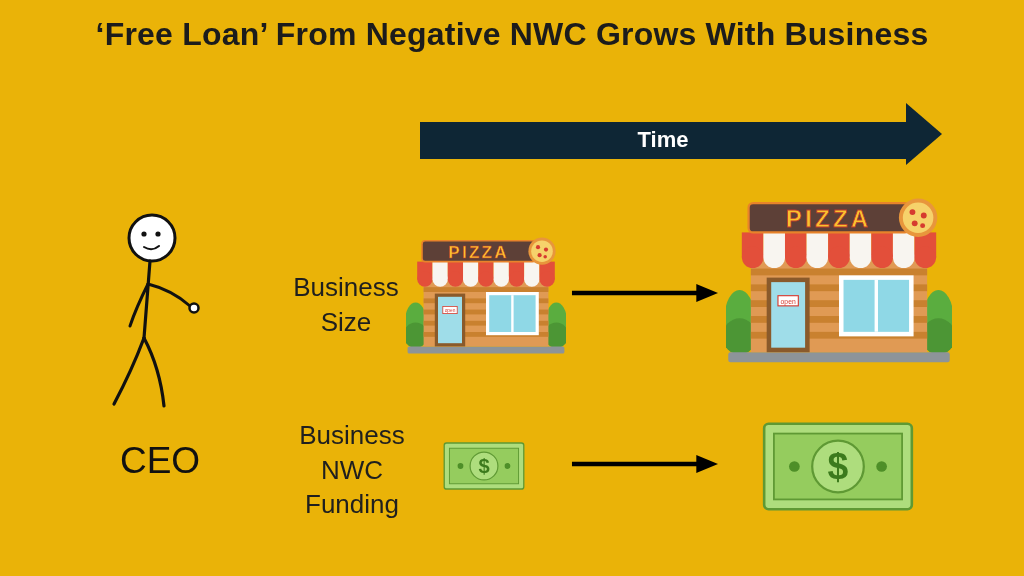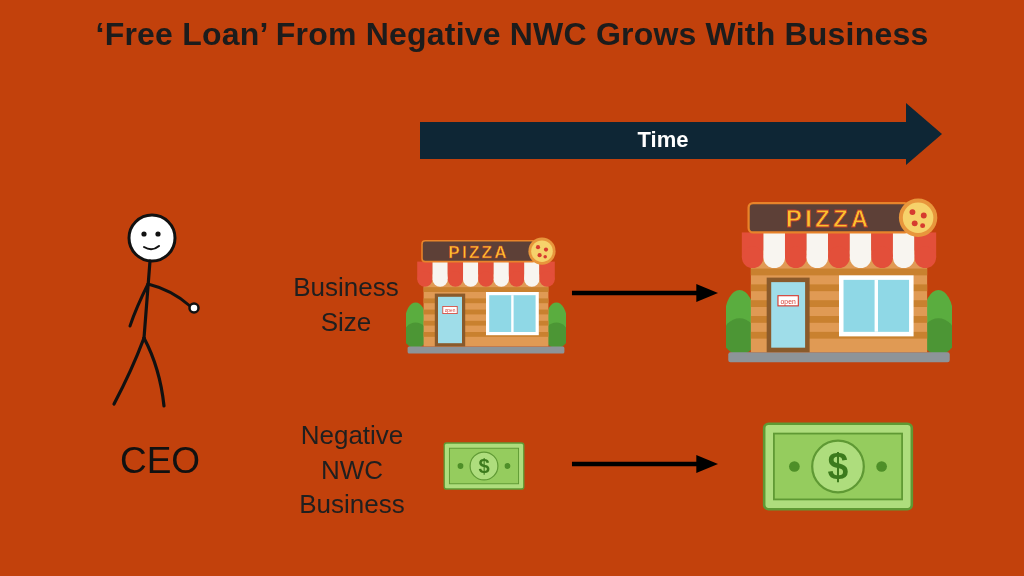--- a/index.html
+++ b/index.html
@@ -1,17 +1,17 @@
 <!DOCTYPE html>
 <html><head>
 <meta charset="utf-8">
 <style>
   * { margin:0; padding:0; box-sizing:border-box; }
   html,body { background:#ffffff; font-family:"Liberation Sans", sans-serif; }
-  .canvas { position:relative; width:1024px; height:576px; background:#c2410c; overflow:hidden; }
+  .canvas { position:relative; width:1024px; height:576px; background:#eab308; overflow:hidden; }
 
   .title { position:absolute; top:16px; left:0; width:100%; text-align:center;
            font-size:32px; font-weight:800; color:#1c1c1c; letter-spacing:0.2px; }
 
   .time-arrow { position:absolute; left:420px; top:103px; display:flex; align-items:center; }
   .time-body { width:486px; height:37px; background:#0e2635; display:flex; align-items:center; justify-content:center;margin-top:12px; }
   .time-label { color:#ffffff; font-size:22px; font-weight:600; }
   .time-head { width:0; height:0; border-top:31px solid transparent; border-bottom:31px solid transparent; border-left:36px solid #0e2635; }
 
   .ceo-wrap { position:absolute; left:85px; top:208px; width:150px; text-align:center; }
@@ -68,21 +68,21 @@
   </svg>
 
   <svg class="arrow-1" width="148" height="22" viewBox="0 0 150 22">
     <use href="#flow-arrow" xlink:href="#flow-arrow"></use>
   </svg>
 
   <svg class="shop-large" width="226" height="170" viewBox="0 0 200 150">
     <use href="#pizza-shop" xlink:href="#pizza-shop"></use>
   </svg>
 
-  <div class="row-label nwc-label">Negative NWC Business</div>
+  <div class="row-label nwc-label">Business NWC Funding</div>
 
   <svg class="money-small" width="82" height="48" viewBox="0 0 170 100">
     <use href="#money-bill" xlink:href="#money-bill"></use>
   </svg>
 
   <svg class="arrow-2" width="148" height="22" viewBox="0 0 150 22">
     <use href="#flow-arrow" xlink:href="#flow-arrow"></use>
   </svg>
 
   <svg class="money-large" width="152" height="89" viewBox="0 0 170 100">

